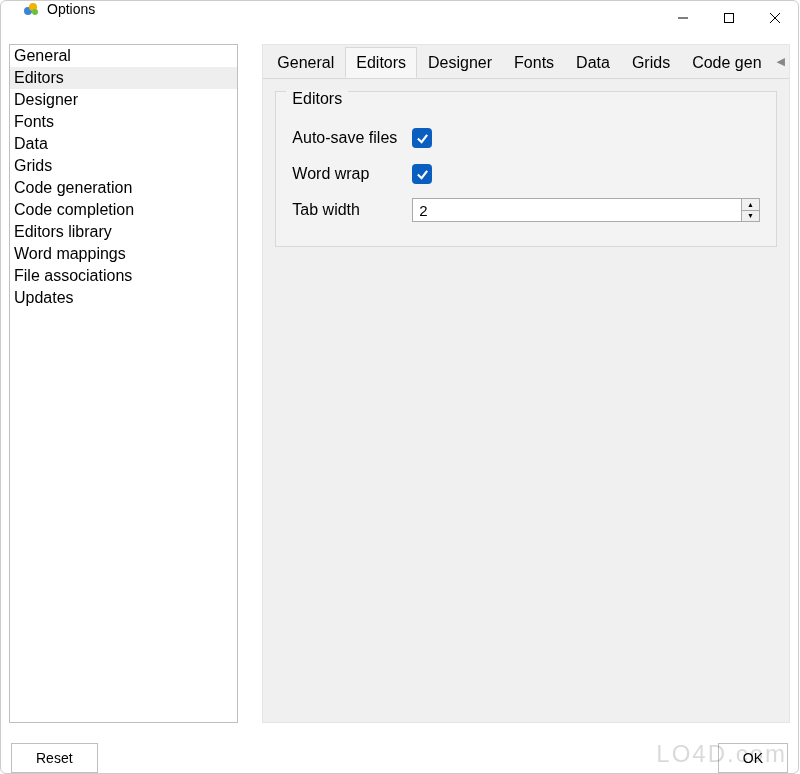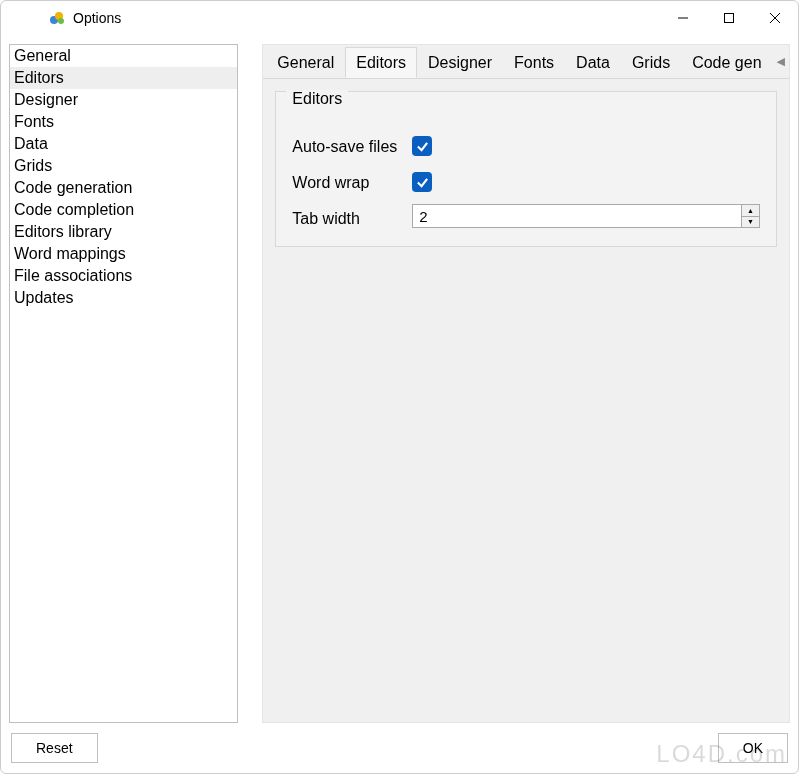--- a/index.html
+++ b/index.html
@@ -18,24 +18,22 @@
     height: 774px;
     border: 1px solid #ccc;
     border-radius: 6px;
     display: flex;
     flex-direction: column;
     background: #fff;
   }
   .titlebar {
     height: 35px;
     display: flex;
-    align-items: center;
-    padding: 0 0 0 4px;
+    padding: 0 0 0 22px;
     border-bottom: 1px solid transparent;
-    margin-left: 44px;
   }
   .titlebar .app-icon {
     width: 16px; height: 16px;
     margin-right: 8px;
     display: inline-block;
   }
   .titlebar .title {
     flex: 1;
     font-size: 14px;
   }
@@ -133,21 +131,21 @@
     position: absolute;
     top: -2px;
     left: 10px;
     background: #f3f3f3;
     padding: 0 6px;
     font-size: 16px;
   }
   .form-rows { margin-top: 14px; }
   .form-row {
     display: flex;
-    align-items: flex-end;
+    align-items: center;
     height: 36px;
   }
   .form-label {
     width: 120px;
     font-size: 16px;
   }
   .checkbox {
     width: 20px; height: 20px;
     border-radius: 4px;
     background: #0a5ec0;
@@ -181,21 +179,21 @@
     display:flex;align-items:center;justify-content:center;
     background: #f0f0f0;
     font-size: 7px;
     line-height: 1;
     cursor: default;
   }
   .spin:first-child { border-bottom: 1px solid #aaa; }
   .footer {
     height: 50px;
     display: flex;
-    align-items: center;
+    align-items: flex-end;
     padding: 0 10px;
     gap: 8px;
   }
   .btn {
     height: 30px;
     padding: 0 24px;
     border: 1px solid #bfbfbf;
     background: #fff;
     font-size: 14px;
     cursor: default;

